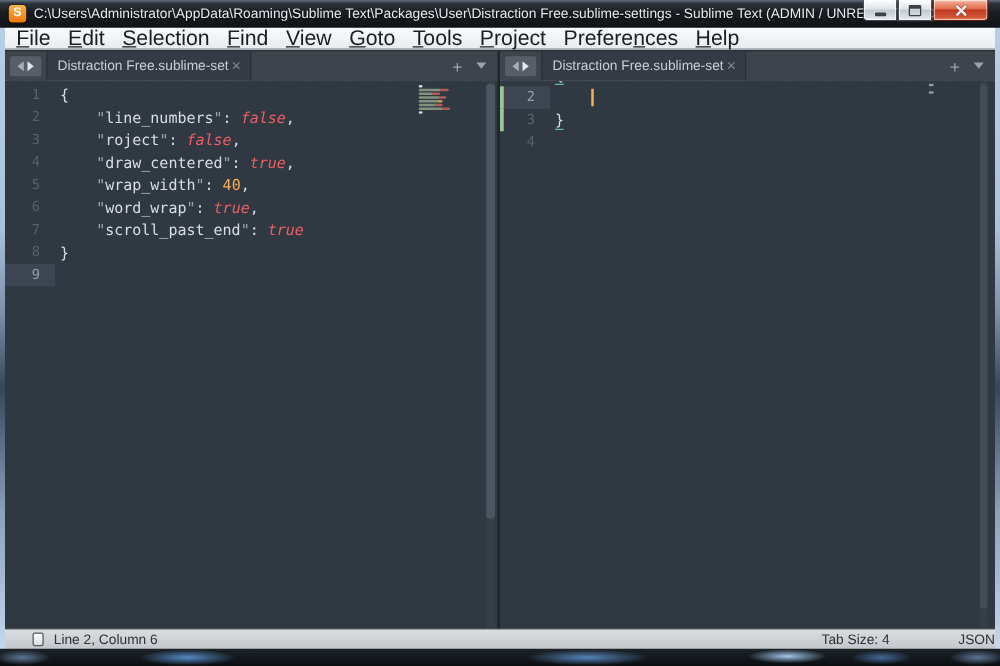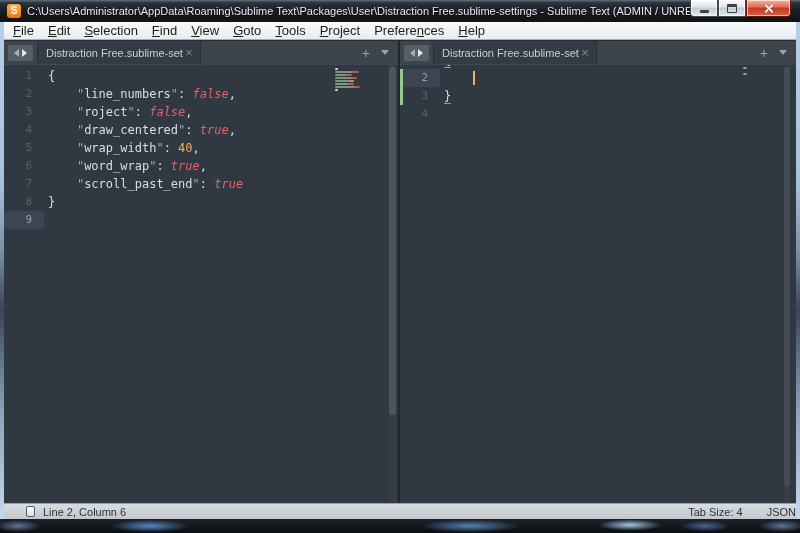--- a/index.html
+++ b/index.html
@@ -26,21 +26,21 @@
   .glyph-max{width:10px;height:9px;box-sizing:border-box;border:1px solid #3c4147;border-top:3px solid #3c4147;border-radius:1px}
   .glyph-x{position:relative;width:11px;height:11px}
   .glyph-x::before,.glyph-x::after{content:"";position:absolute;left:5px;top:0;width:2px;height:11px;
     background:#fff;border-radius:1px;box-shadow:0 0 1px #5a130a}
   .glyph-x::before{transform:rotate(45deg)}
   .glyph-x::after{transform:rotate(-45deg)}
 
   
   .menubar{height:18px;flex-shrink:0;margin:0 4px;box-sizing:border-box;z-index:5;
     background:linear-gradient(#f9fafb,#e9ecef);border-bottom:1px solid #a9afb5;
-    display:flex;align-items:center;font-size:13px;color:#1b1d1f;padding-left:2px}
+    display:flex;align-items:center;font-size:17px;color:#1b1d1f;padding-left:2px}
   .menu-item{padding:1px 7px;white-space:nowrap}
   .menu-item u{text-decoration:underline}
 
   
   .border-left,.border-right{position:absolute;top:22px;bottom:14px;width:4px;z-index:4;
     background:linear-gradient(180deg,#b7cee7 0%,#a9c2dc 32%,#7d90a5 46%,#36465a 58%,#8ba1b9 78%,#c4d8ed 100%)}
   .border-left{left:0}.border-right{right:0}
   .bottomstrip{height:14px;flex-shrink:0;
     background:
       radial-gradient(ellipse 55px 9px at 150px 7px,rgba(96,156,226,.85),transparent 70%),
@@ -111,21 +111,21 @@
   .pane-left .vthumb{top:2px;height:348px}
   .pane-right .vthumb{top:2px;height:420px;background:#434c56}
 
   
   .statusbar{height:16px;flex-shrink:0;margin:0 4px;box-sizing:border-box;z-index:5;
     background:linear-gradient(#dadde0,#c3c7cb);border-top:1px solid #989ea4;
     display:flex;align-items:center;font-size:11px;color:#2e3237}
   .status-icon{width:9px;height:11px;box-sizing:border-box;border:1px solid #565c63;border-radius:2px;
     margin:0 8px 0 22px;background:linear-gradient(#ffffff,#d9dde0)}
   .status-spacer{flex:1}
-  .status-tabsize{margin-right:24px}
+  .status-tabsize{margin-right:55px}
   .status-syntax{}
 </style>
 </head>
 <body>
 
 <div class="window">
 
   <div class="titlebar">
     <span class="app-icon"></span>
     <span class="title-text">C:\Users\Administrator\AppData\Roaming\Sublime Text\Packages\User\Distraction Free.sublime-settings - Sublime Text (ADMIN / UNREGISTERED)</span>

